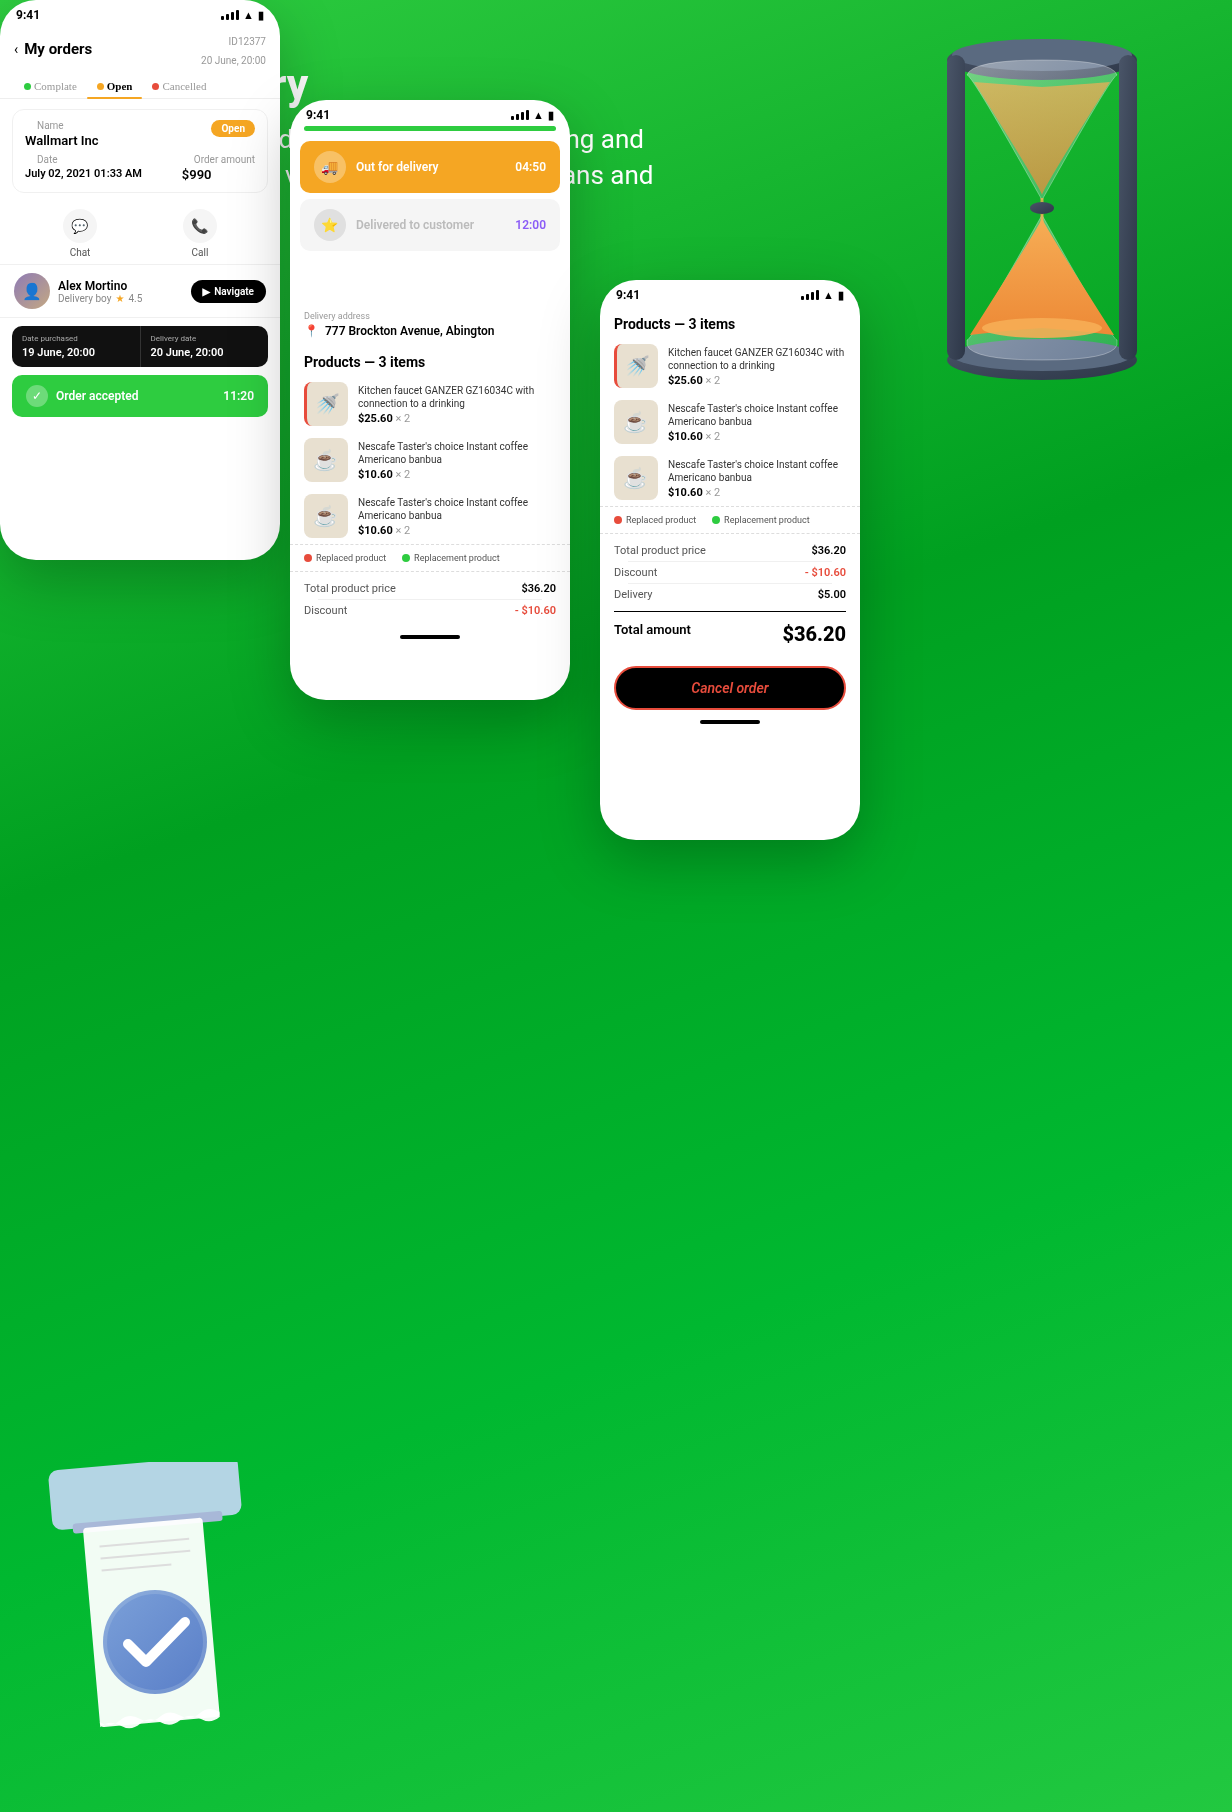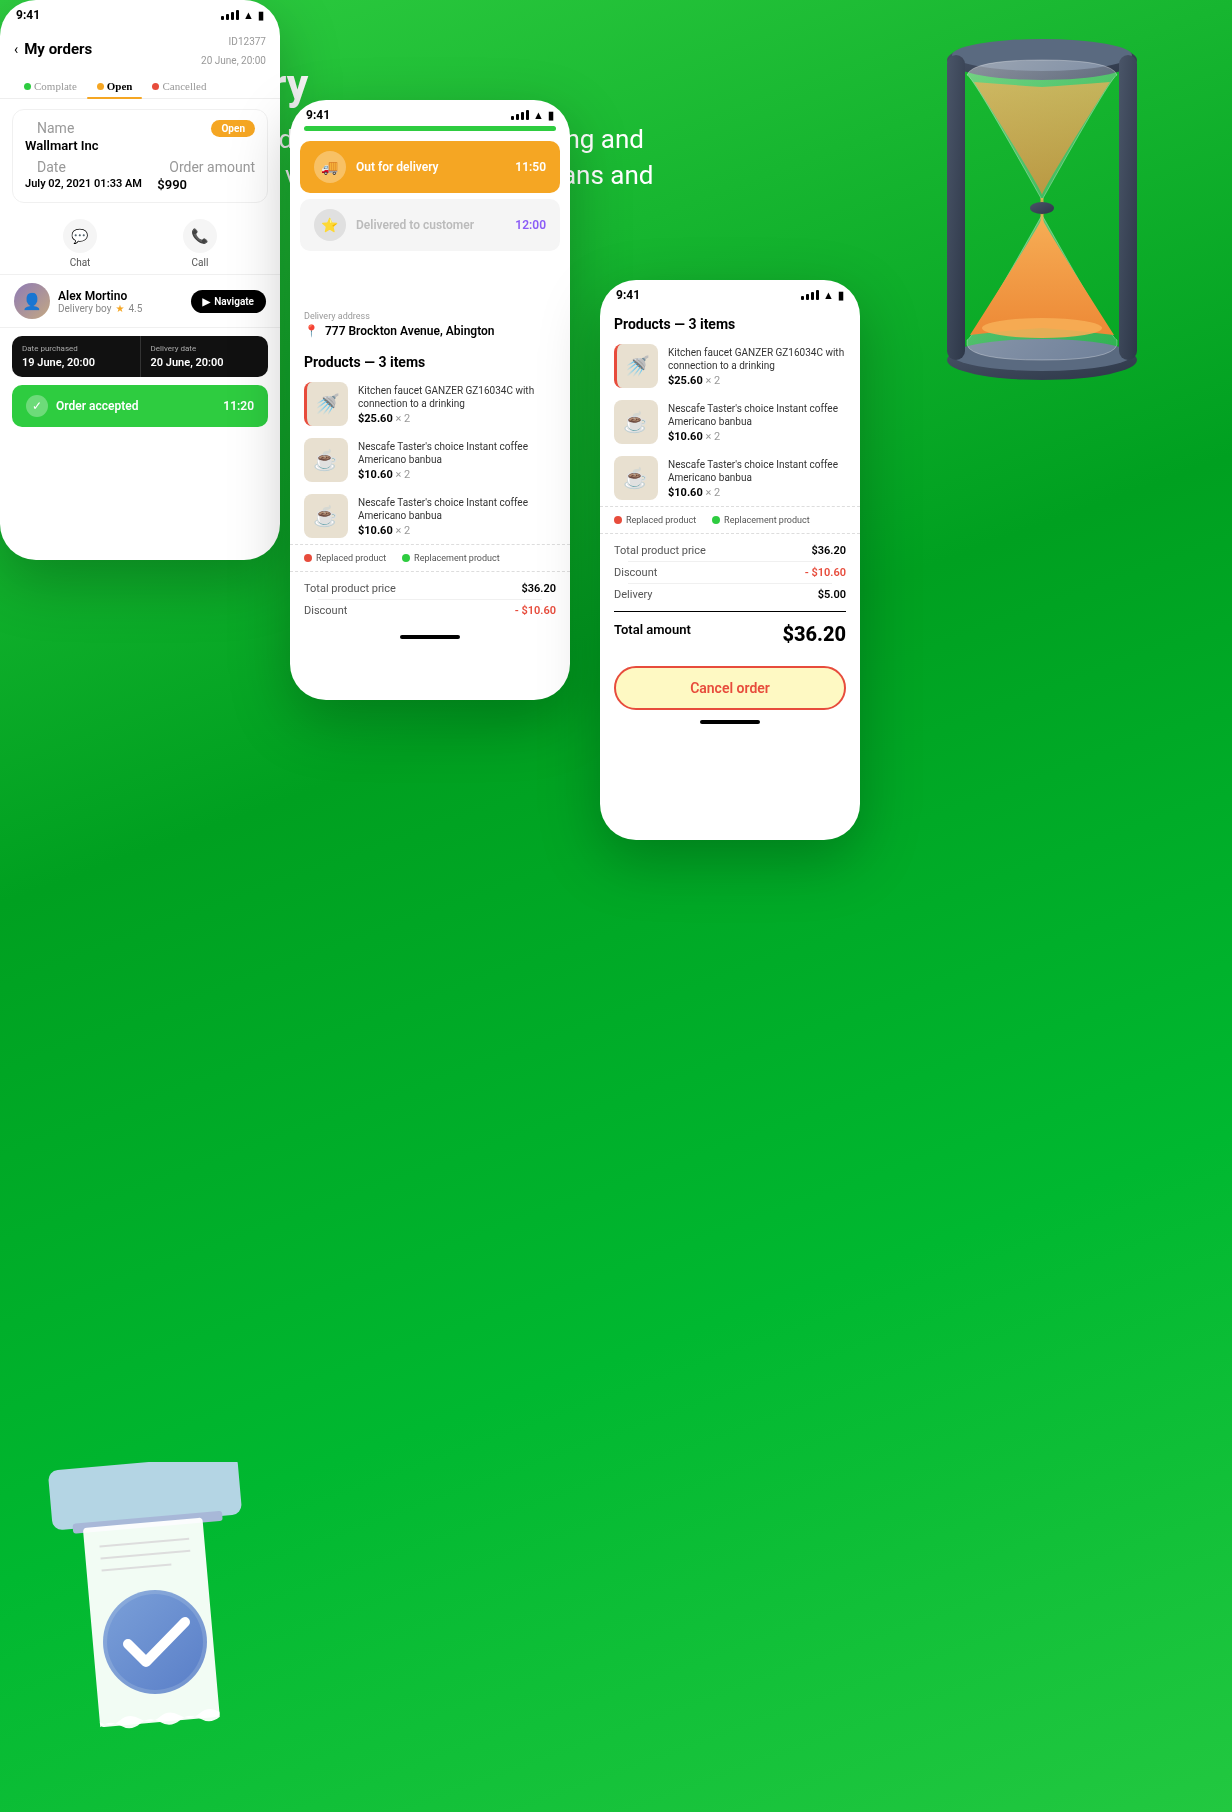--- a/index.html
+++ b/index.html
@@ -131,21 +131,21 @@
     .dot-orange { background: #f5a623; }
     .dot-red { background: #e74c3c; }
 
     .card-section {
       margin: 0 12px 10px;
       background: #fff;
       border-radius: 12px;
       border: 1px solid #f0f0f0;
       padding: 10px 12px;
     }
-    .field-label { font-size: 14px; color: #999; margin-bottom: 2px; padding-left: 12px; }
+    .field-label { font-size: 10px; color: #999; margin-bottom: 2px; padding-left: 12px; }
     .field-value { font-size: 13px; font-weight: 600; color: #000; }
     .card-row { display: flex; justify-content: space-between; align-items: flex-start; }
     .open-badge {
       background: #f5a623;
       color: #fff;
       font-size: 10px;
       font-weight: 700;
       padding: 3px 10px;
       border-radius: 20px;
     }
@@ -378,29 +378,30 @@
       padding: 4px 0;
     }
     .price-label { font-size: 11px; color: #555; }
     .price-value { font-size: 11px; font-weight: 600; color: #000; }
     .price-value.discount { color: #e74c3c; }
     .price-row.total .price-label { font-size: 13px; font-weight: 600; color: #000; }
     .price-row.total .price-value { font-size: 18px; font-weight: 800; color: #000; }
 
     .cancel-btn {
       margin: 10px 14px;
-      background: #fef9c3;
+      background: #000000;
       border: 2px solid #e74c3c;
       color: #e74c3c;
       border-radius: 30px;
       padding: 12px;
       text-align: center;
       font-size: 14px;
       font-weight: 600;
       cursor: pointer;
+      font-style: italic;
     }
 
     .phone-home-indicator {
       width: 60px;
       height: 4px;
       background: #000;
       border-radius: 2px;
       margin: 8px auto 6px;
     }
 
@@ -643,21 +644,21 @@
       <span>▲</span>
       <span>▮</span>
     </div>
   </div>
 
   <div class="green-bar"></div>
 
   <div class="delivery-step active">
     <div class="step-icon active-icon">🚚</div>
     <span class="step-text active-text">Out for delivery</span>
-    <span class="step-time active-time">11:50</span>
+    <span class="step-time active-time">04:50</span>
   </div>
 
   <div style="height:6px;"></div>
 
   <div class="delivery-step inactive">
     <div class="step-icon inactive-icon">⭐</div>
     <span class="step-text inactive-text">Delivered to customer</span>
     <span class="step-time inactive-time">12:00</span>
   </div>
 

